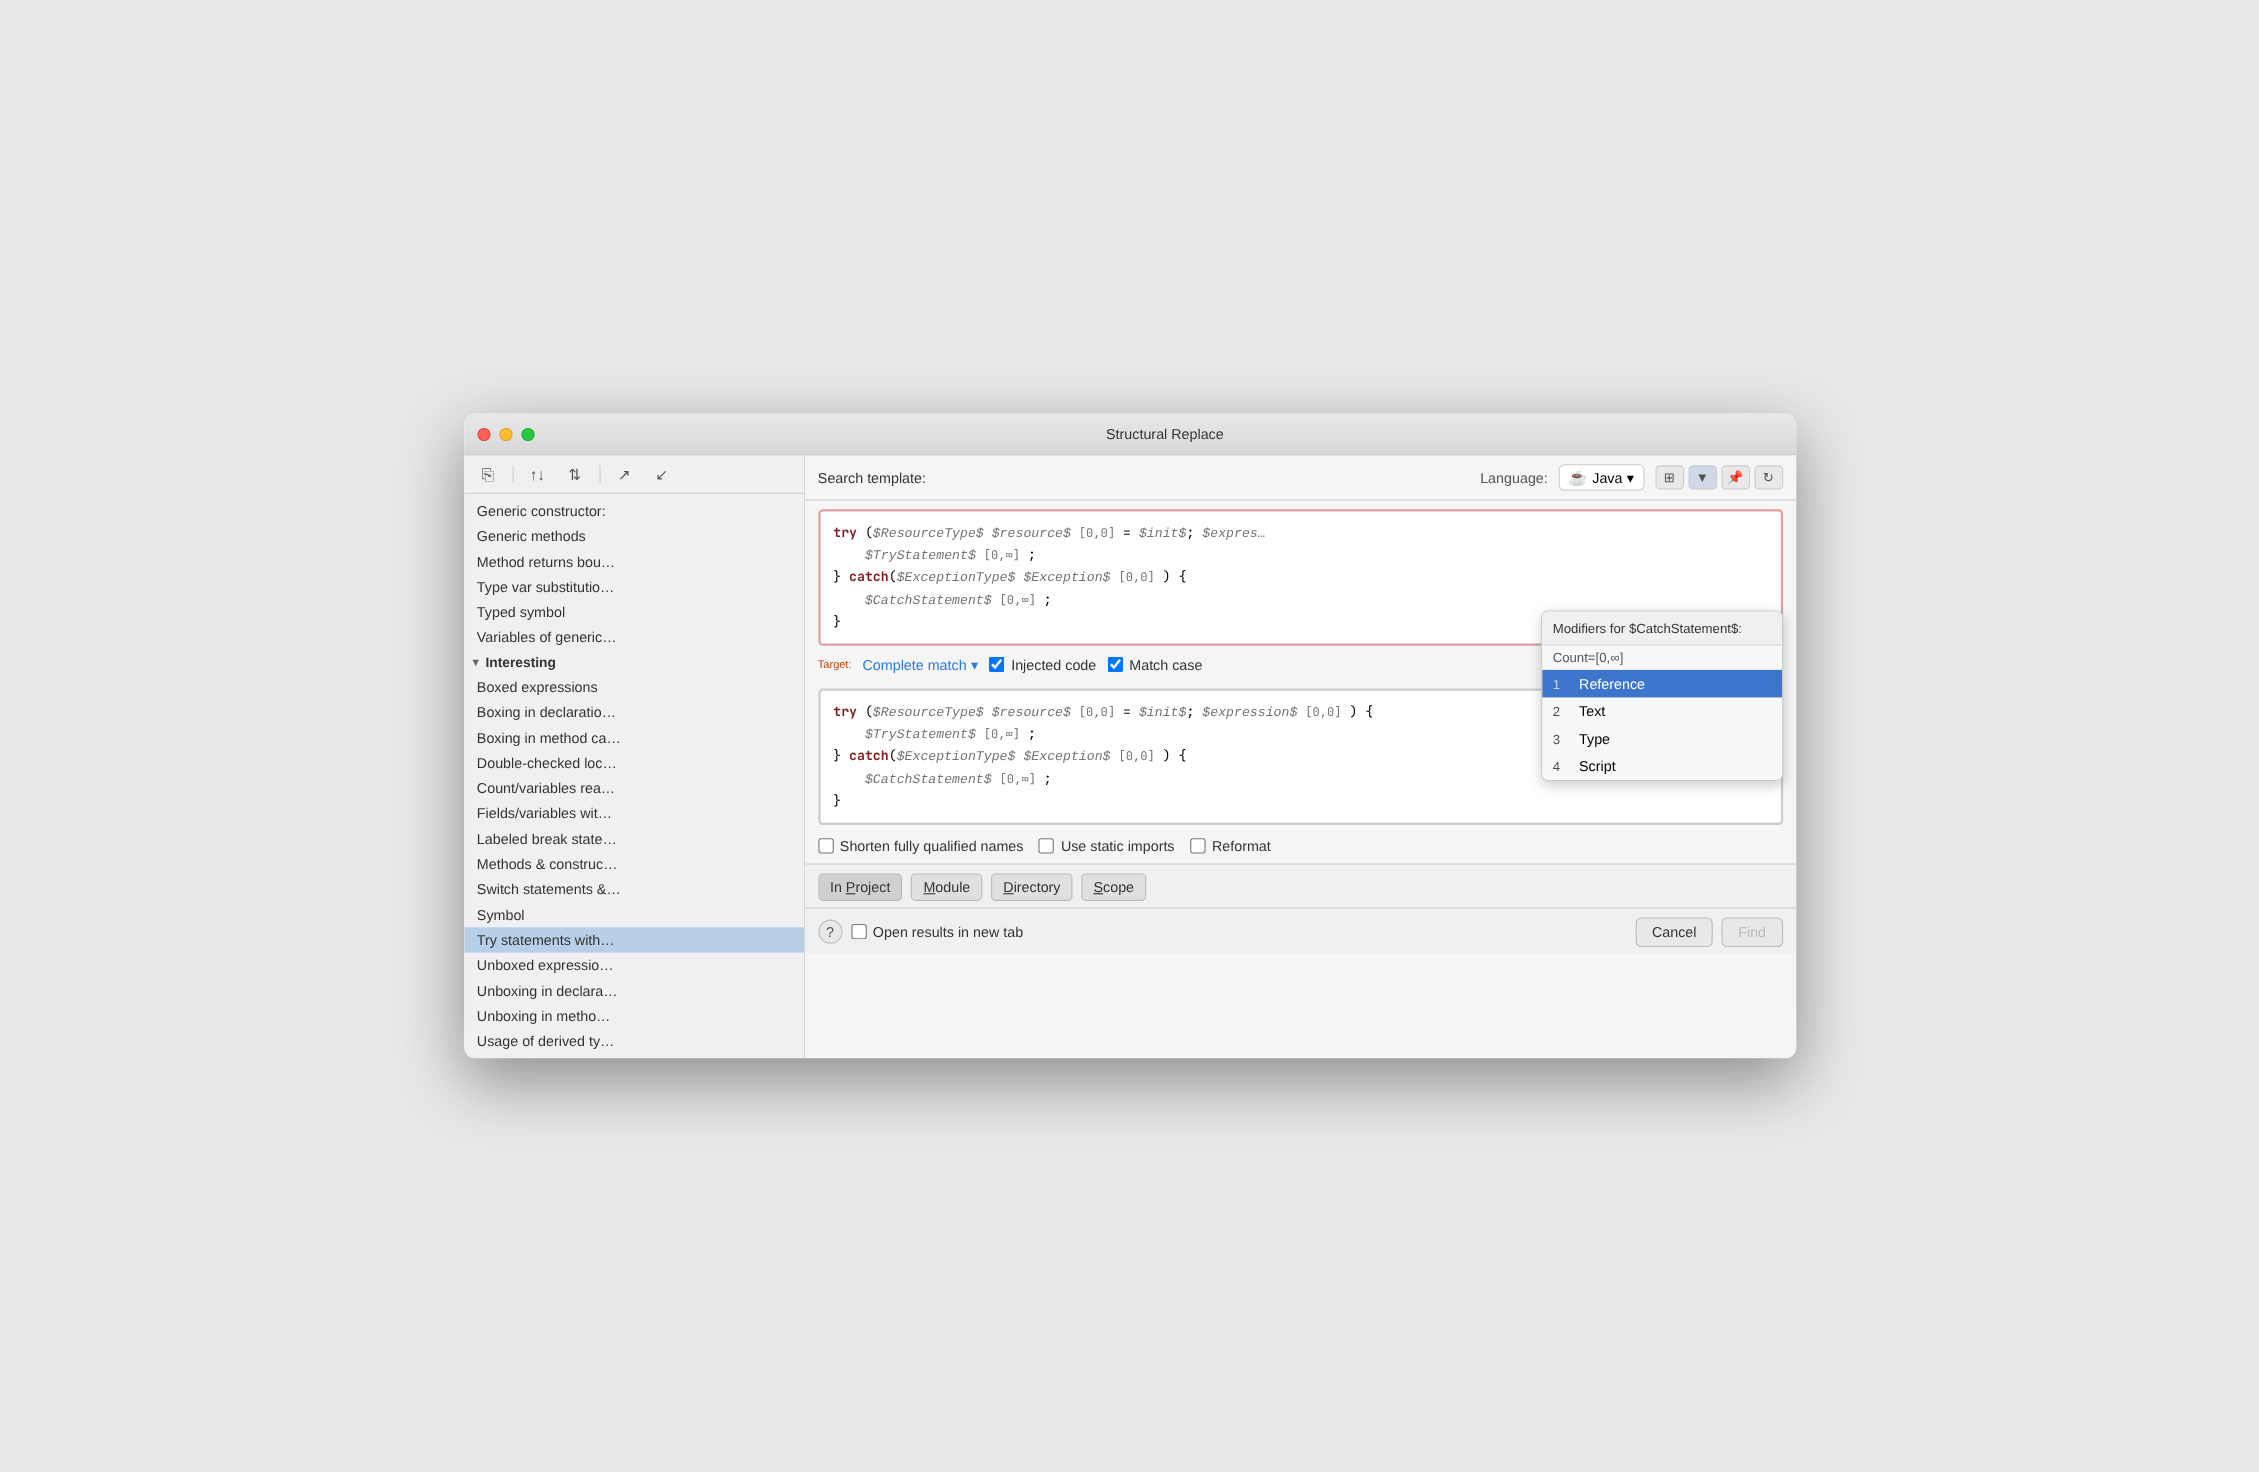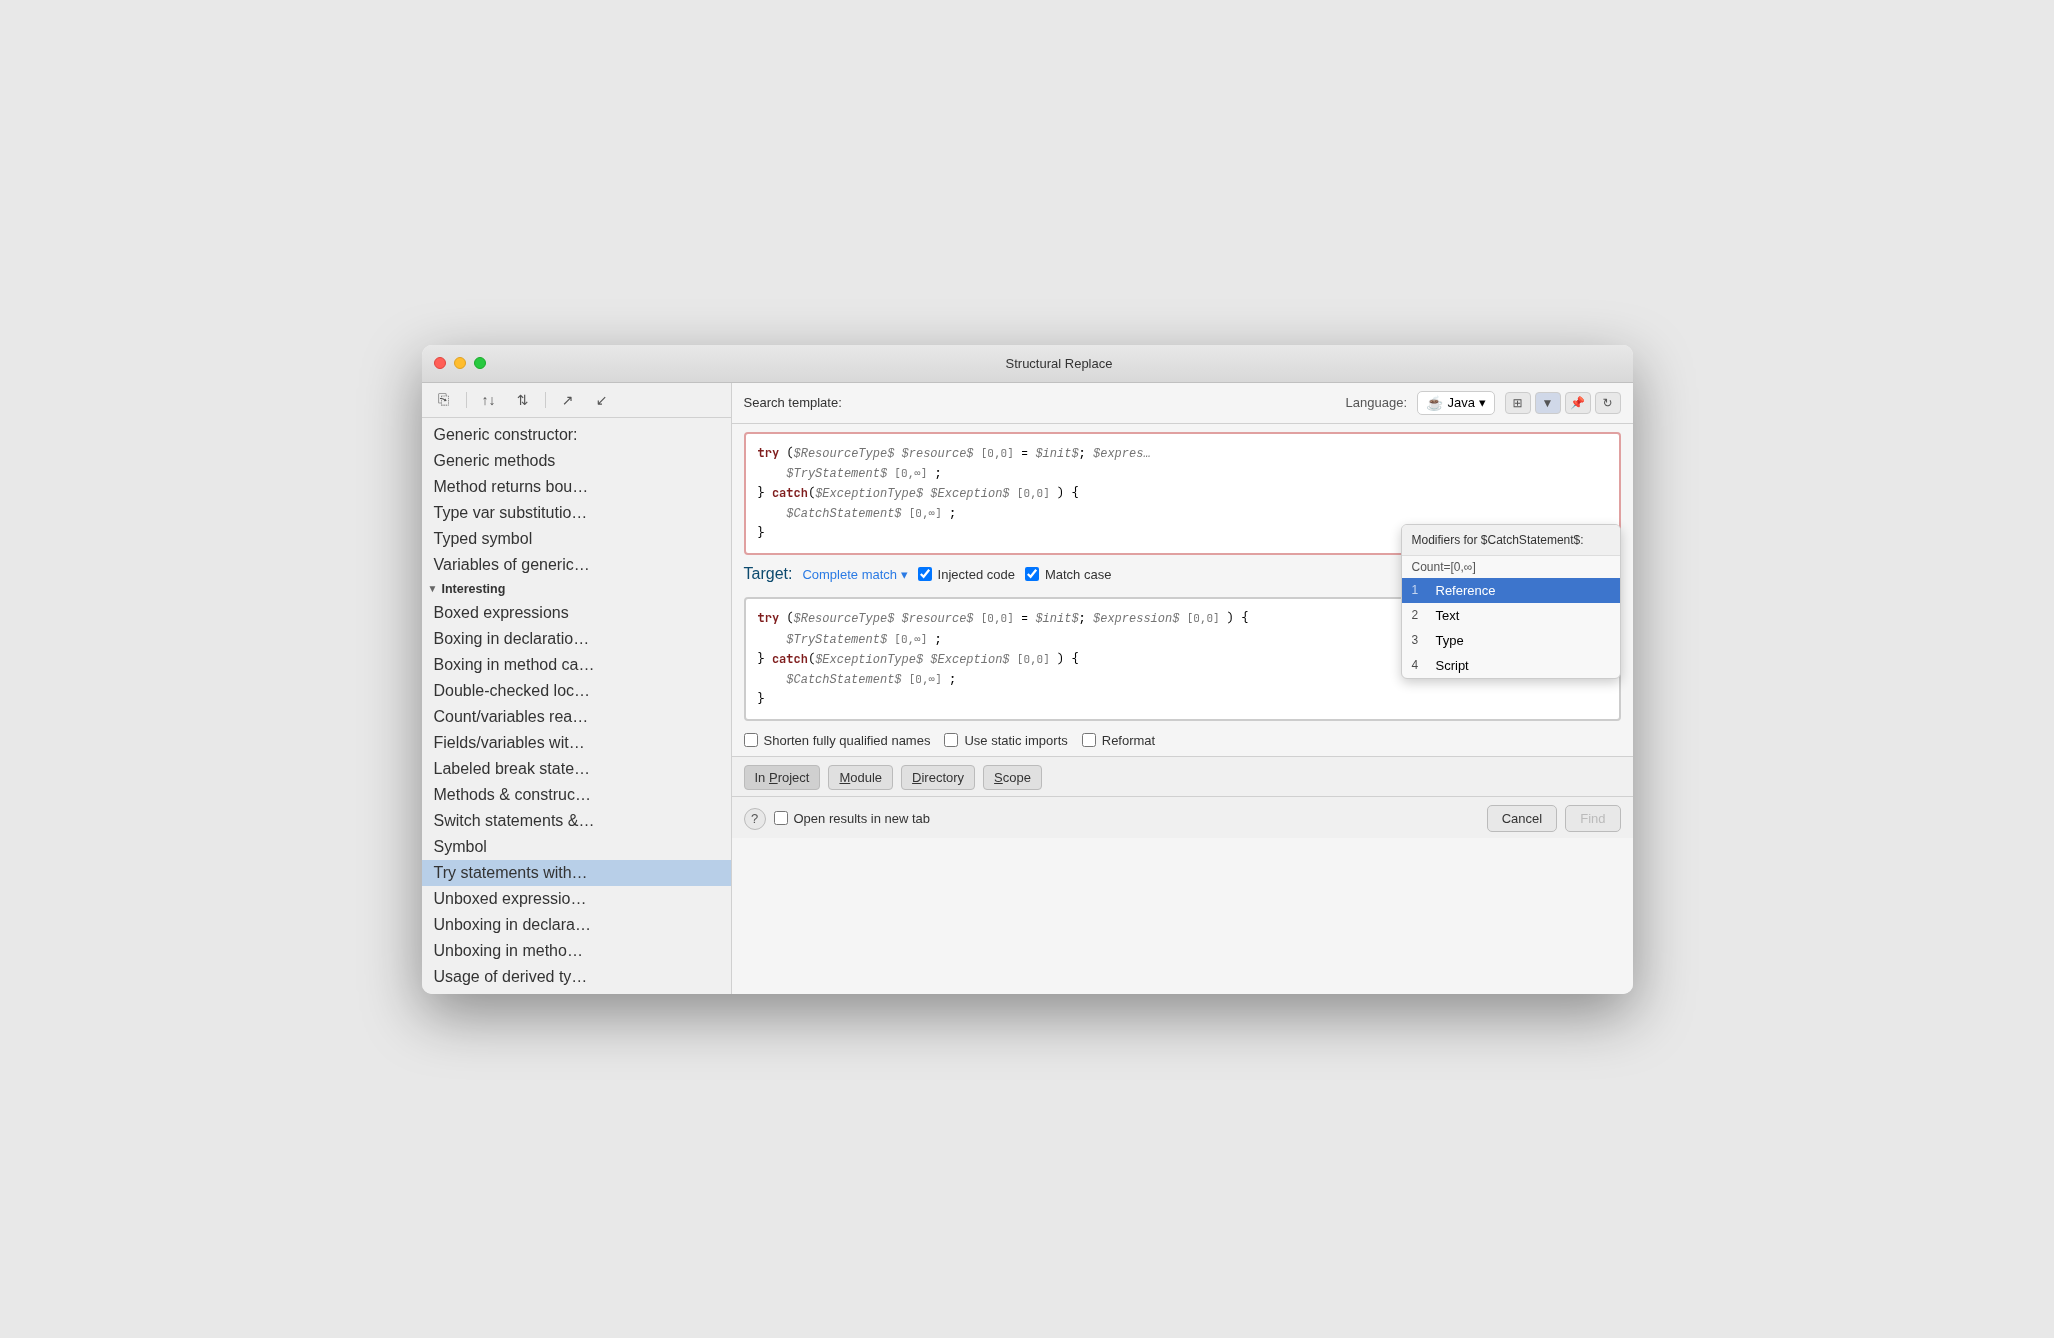--- a/index.html
+++ b/index.html
@@ -84,21 +84,21 @@
       color: #555;
       font-size: 14px;
       border-radius: 4px;
     }
     .toolbar-sep { width: 1px; height: 16px; background: #ccc; margin: 0 2px; }
     .sidebar-list {
       padding: 4px 0;
     }
     .sidebar-item {
       padding: 4px 12px;
-      font-size: 16px;
+      font-size: 13px;
       color: #333;
       cursor: pointer;
       white-space: nowrap;
       overflow: hidden;
       text-overflow: ellipsis;
     }
     .sidebar-item.selected { background: #b8cfe8; }
     .sidebar-section {
       display: flex;
       align-items: center;
@@ -190,21 +190,21 @@
     .kw { color: #7f1d1d; font-weight: bold; }
     .var { color: #737373; font-style: italic; font-family: Liberation Mono, monospace; }
     .count { color: #777; font-size: 11px; }
     .target-row {
       display: flex;
       align-items: center;
       padding: 6px 12px;
       gap: 10px;
       flex-shrink: 0;
     }
-    .target-label { font-size: 16px; color: #0c4a6e; }
+    .target-label { font-size: 10px; color: #c2410c; }
     .target-dropdown {
       display: flex;
       align-items: center;
       gap: 4px;
       color: #2a7ae4;
       font-size: 13px;
       cursor: pointer;
     }
     .checkbox-row {
       display: flex;

